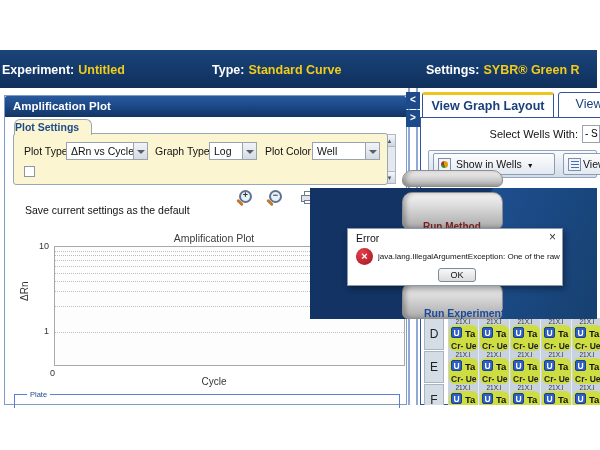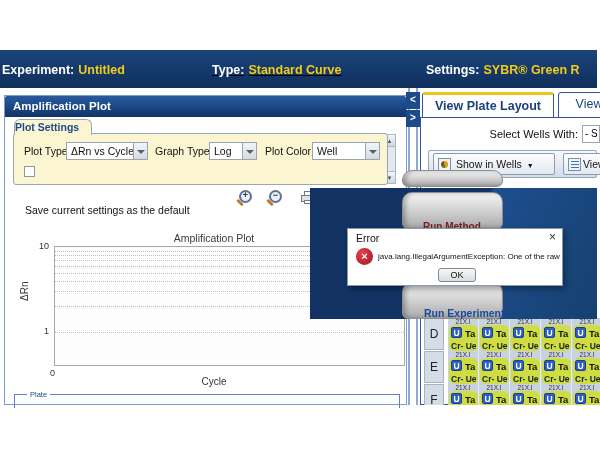--- a/index.html
+++ b/index.html
@@ -158,21 +158,21 @@
 </style>
 </head>
 <body>
 
 <div id="app">
 
   <div class="top-bar">
     <div class="tb-group" style="left:2px;">
       <span class="tb-label">Experiment:</span><span class="tb-value">Untitled</span>
     </div>
-    <div class="tb-group" style="left:212px;text-decoration:underline;">
+    <div class="tb-group" style="left:212px;">
       <span class="tb-label">Type:</span><span class="tb-value">Standard Curve</span>
     </div>
     <div class="tb-group" style="left:426px;">
       <span class="tb-label">Settings:</span><span class="tb-value">SYBR® Green R</span>
     </div>
   </div>
 
   <div class="left-panel">
     <div class="lp-header">Amplification Plot</div>
 
@@ -246,21 +246,21 @@
 
   <div class="splitter">
     <span class="split-line" style="left:1px;"></span>
     <span class="split-line" style="left:9px;"></span>
     <div class="collapse-btn" style="top:4px;">&lt;</div>
     <div class="collapse-btn" style="top:22px;">&gt;</div>
   </div>
 
   <div class="right-panel">
     <div class="rp-content-box"></div>
-    <div class="tab active tab-plate">View Plate Layout</div>
+    <div class="tab active tab-plate">View Graph Layout</div>
     <div class="tab tab-view2">View</div>
 
     <div class="select-wells-label">Select Wells With:</div>
     <div class="select-wells-dd">- S</div>
 
     <div class="rp-toolbar">
       <div class="tb-btn btn-show">
         <span class="mini-icon">
             <span class="dot"></span>
           </span>

